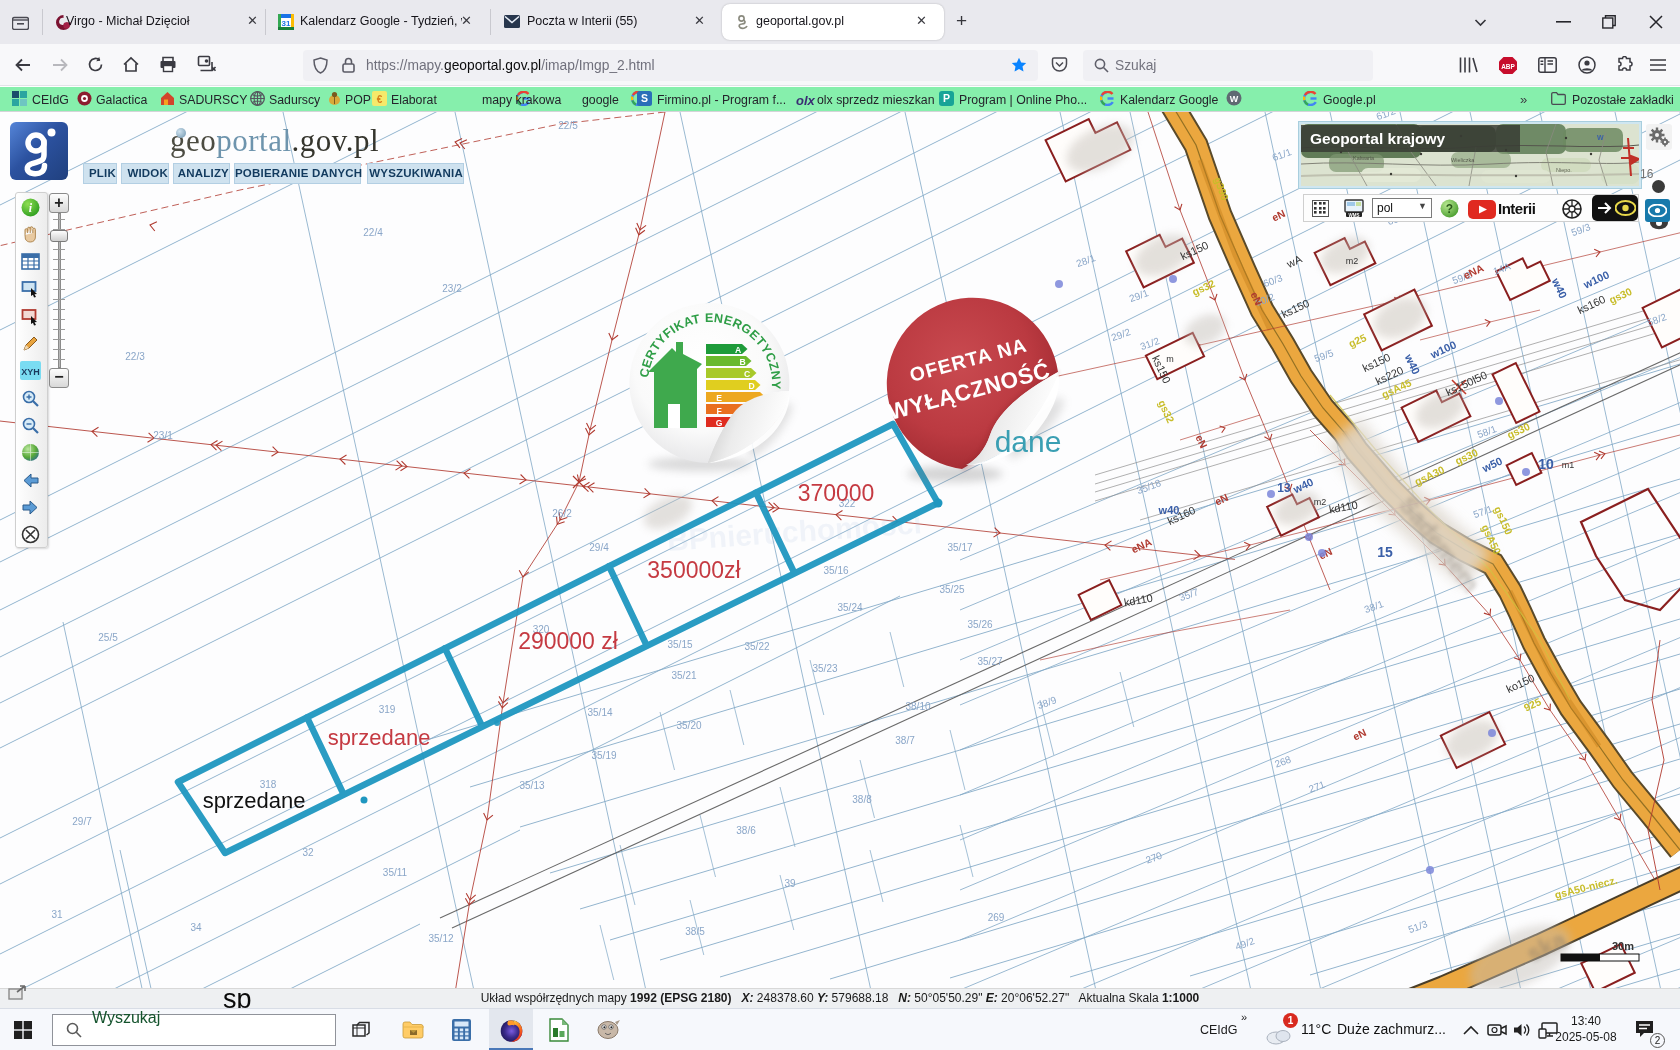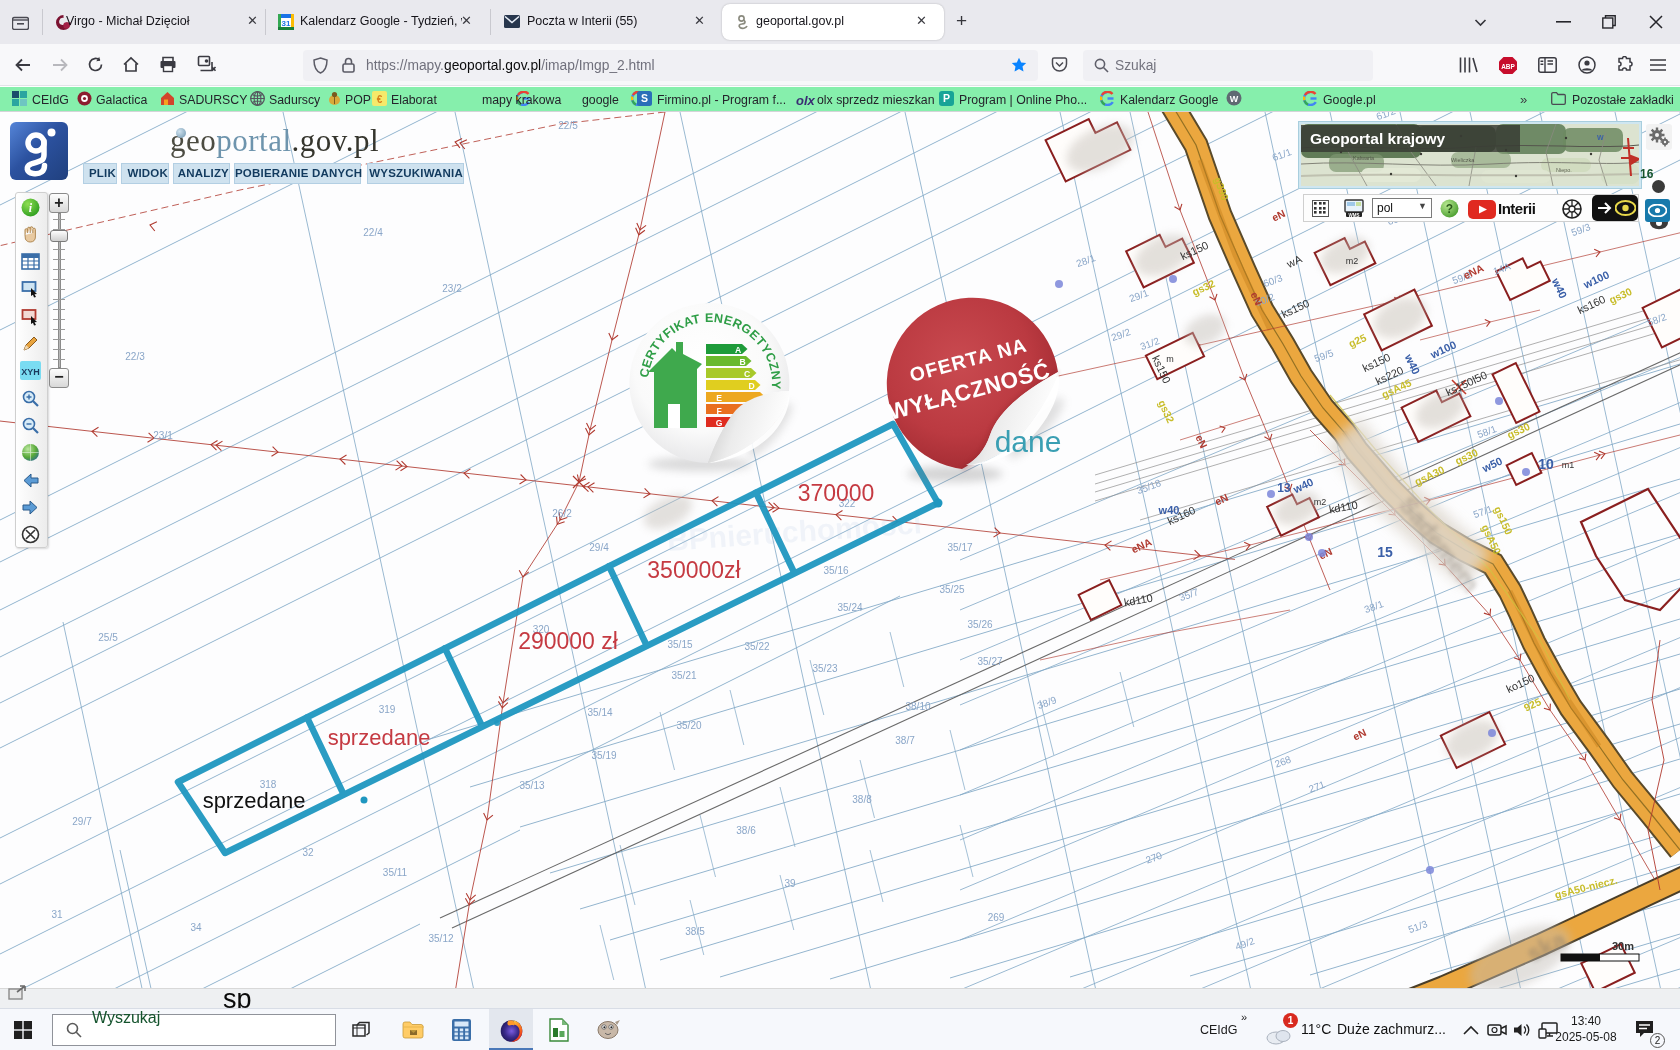--- a/index.html
+++ b/index.html
@@ -766,20 +766,21 @@
       <div class="abs" style="left:0;top:86px;width:12px;height:1px;background:#9a9a9a"></div>
       <div class="abs" style="left:0;top:96px;width:12px;height:1px;background:#9a9a9a"></div>
       <div class="abs" style="left:0;top:106px;width:12px;height:1px;background:#9a9a9a"></div>
       <div class="abs" style="left:0;top:116px;width:12px;height:1px;background:#9a9a9a"></div>
       <div class="abs" style="left:0;top:126px;width:12px;height:1px;background:#9a9a9a"></div>
       <div class="abs" style="left:0;top:136px;width:12px;height:1px;background:#9a9a9a"></div>
       <div class="abs" style="left:0;top:146px;width:12px;height:1px;background:#9a9a9a"></div>
     </div>
 <div class="abs" style="left:50px;top:118px;width:18px;height:12px;background:linear-gradient(#fdfdfd,#cfcfcf);border:1px solid #7a7a7a;border-radius:3px"></div>
 <div class="abs" style="left:0;top:876px;width:1680px;height:20px;background:#eef0f2;border-top:1px solid #d8d8d8"></div>
+<div class="abs" style="left:0;top:879px;width:1680px;text-align:center;font-size:12px;color:#1a1a1a">Układ współrzędnych mapy <b>1992 (EPSG 2180)</b> &nbsp; <b><i>X:</i></b> 248378.60 <b><i>Y:</i></b> 579688.18 &nbsp; <b><i>N:</i></b> 50°05'50.29" <b><i>E:</i></b> 20°06'52.27" &nbsp; Aktualna Skala <b>1:1000</b></div>
 <svg class="abs" style="left:8px;top:872px" width="20" height="18" viewBox="0 0 20 18">
       <rect x="1" y="5" width="13" height="10" fill="#e8e8e8" stroke="#8a8a8a" stroke-width="1.4"></rect>
       <path d="M9 8 L17 2 M17 2 h-5 M17 2 v5" stroke="#6a6a6a" stroke-width="1.6" fill="none"></path>
     </svg>
 <div class="abs" style="left:223px;top:872px;font-size:27px;color:#0a0a0a">sp</div>
 <div class="abs" style="left:1298px;top:9px;width:344px;height:68px;background:#cfe6f0;border:1px solid #a8cede;padding:2px"></div>
 <svg class="abs" style="left:1301px;top:12px" width="338" height="62" viewBox="0 0 338 62">
       <rect width="338" height="62" fill="#dce3d0"></rect>
       <rect x="0" y="0" width="120" height="34" rx="7" fill="#5a7550" opacity="0.95"></rect>
       <rect x="115" y="2" width="80" height="26" rx="7" fill="#4f6c4a" opacity="0.95"></rect>
@@ -825,21 +826,21 @@
         <g stroke="#6a6a6a" stroke-width="1.6">
           <path d="M19 13.5 v1.8 M19 20.7 v1.8 M14.5 18 h1.8 M21.7 18 h1.8"></path>
         </g>
       </g>
     </svg>
 <div class="abs" style="left:1652px;top:68px;width:13px;height:13px;border-radius:50%;background:#3a3a3a"></div>
 <svg class="abs" style="left:1648px;top:103px" width="22" height="16" viewBox="0 0 22 16">
       <ellipse cx="11" cy="8" rx="9" ry="6.2" fill="#3a3a3a"></ellipse>
       <circle cx="11" cy="8" r="3" fill="#fff"></circle>
     </svg>
-<div class="abs" style="left:1640px;top:55px;font-size:12px;font-weight:bold;color:#14532d">16</div>
+<div class="abs" style="left:1640px;top:55px;font-size:12px;font-weight:normal;color:#737373">16</div>
 <div class="abs" style="left:1303px;top:82px;width:336px;height:28px;background:#fdfdfd;border:1px solid #cfcfcf"></div>
 <svg class="abs" style="left:1312px;top:88px" width="17" height="17" viewBox="0 0 17 17">
       <rect x="0.5" y="0.5" width="16" height="16" fill="#fff" stroke="#555" stroke-width="1"></rect>
       <g fill="#333">
         <rect x="2" y="2" width="2.6" height="2.6"></rect>
         <rect x="2" y="7" width="2.6" height="2.6"></rect>
         <rect x="2" y="11" width="2.6" height="2.6"></rect>
         <rect x="7" y="2" width="2.6" height="2.6"></rect>
         <rect x="7" y="7" width="2.6" height="2.6"></rect>
         <rect x="7" y="11" width="2.6" height="2.6"></rect>

